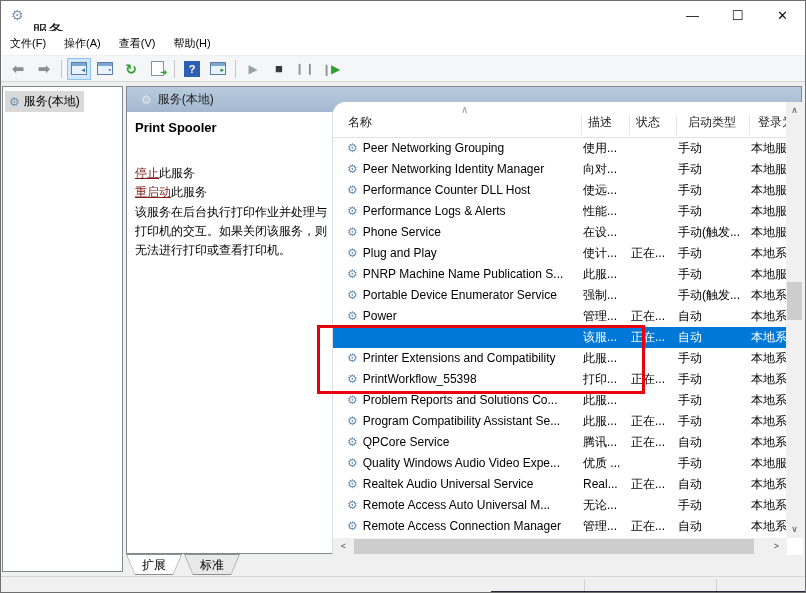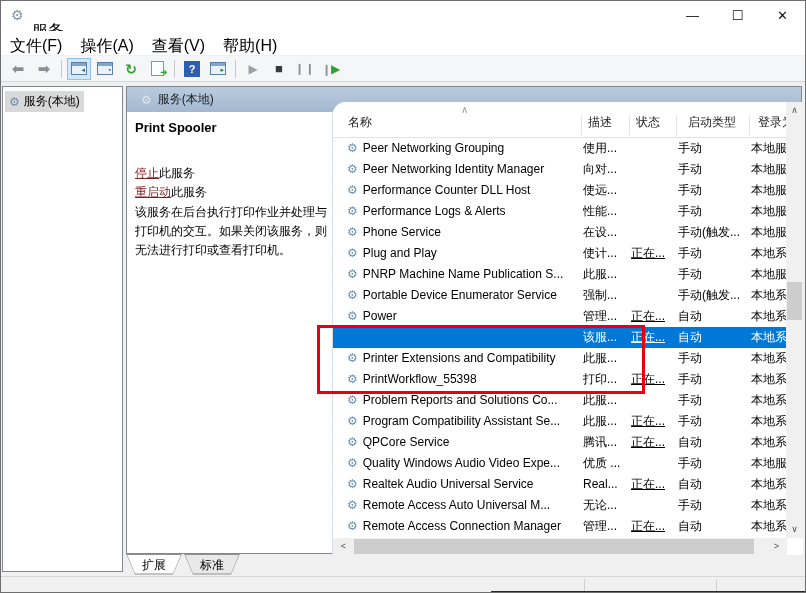--- a/index.html
+++ b/index.html
@@ -9,21 +9,21 @@
     border:1px solid #6e6e6e; overflow:hidden; font-size:12px; color:#000;
   }
   
   .titlebar { position:absolute; left:0; top:0; width:100%; height:30px; background:#ffffff; }
   .title-icon { position:absolute; left:10px; top:6px; font-size:14px; color:#7d95ad; }
   .title-text { position:absolute; left:31px; top:20px; font-size:16px; }
   .winbtn { position:absolute; top:0; width:45px; height:30px; text-align:center; line-height:30px; font-size:13px; color:#111; cursor:default; }
   .btn-min { right:90px; } .btn-max { right:45px; } .btn-close { right:0; }
   
   .menubar { position:absolute; left:0; top:30px; width:100%; height:25px; background:#ffffff; border-bottom:1px solid #f0f0f0; }
-  .menu-item { display:inline-block; padding:5px 9px 4px 9px; font-size:16px; }
+  .menu-item { display:inline-block; padding:5px 9px 4px 9px; font-size:11px; }
   
   .toolbar { position:absolute; left:0; top:55px; width:100%; height:26px; background:#f5f6f7; border-bottom:1px solid #d7d7d7; display:flex; align-items:center; padding-left:4px; }
   .tbtn { width:24px; height:22px; display:inline-flex; align-items:center; justify-content:center; margin:0 1px; border:1px solid transparent; }
   .tbtn.active { background:#cfe8ff; border:1px solid #8fc2ee; }
   .tsep { width:1px; height:18px; background:#c6c6c6; margin:0 4px; }
   .winicon { position:relative; width:16px; height:13px; border:1px solid #5b7fa6; background:#eaf3fb; }
   .winicon::before { content:""; position:absolute; left:0; top:0; width:100%; height:3px; background:#7da7cf; }
   .winicon .glyph { position:absolute; right:1px; bottom:0; font-size:7px; line-height:8px; color:#2d8a2d; }
   .winicon .glyph.blue { color:#2d6da8; }
   .arrow-ico { font-size:15px; color:#8a8f96; font-weight:bold; line-height:1; }
@@ -60,38 +60,38 @@
   .lheader { position:absolute; left:0; top:0; width:100%; height:36px; background:#fff; border-bottom:1px solid #e2e2e2; }
   .hcell { position:absolute; bottom:6px; font-size:12px; color:#1c1c1c;text-align:right; }
   .hsep { position:absolute; bottom:2px; width:1px; height:20px; background:#e4e4e4; }
   .sort-caret { position:absolute; top:2px; left:128px; color:#9a9a9a; font-size:10px; }
   .rows { position:absolute; left:0; top:36px; width:454px; }
   .row { position:relative; height:21px; line-height:21px; white-space:nowrap; }
   .row .cell { position:absolute; top:0; height:21px; overflow:hidden; text-overflow:clip; }
   .cell.name { left:14px; width:236px; }
   .cell.name .gear { margin-right:5px; }
   .cell.desc { left:250px; width:46px; }
-  .cell.status { left:298px; width:45px;text-decoration:underline; }
+  .cell.status { left:298px; width:45px; }
   .cell.startup { left:345px; width:71px; }
   .cell.logon { left:418px; width:36px; }
   .row.selected { background:#0078d7; color:#fff; }
   .row.selected .gear { color:#cfe0ef; }
   
   .vscroll { position:absolute; right:0; top:0; width:17px; height:436px; background:#f0f0f0; }
   .vscroll .arr { position:absolute; left:0; width:17px; height:17px; text-align:center; line-height:17px; font-size:9px; color:#505050; }
   .vscroll .arr.up { top:0; } .vscroll .arr.down { bottom:0; }
   .vthumb { position:absolute; left:1px; top:180px; width:15px; height:38px; background:#cdcdcd; }
   .hscroll { position:absolute; left:0; bottom:0; width:454px; height:17px; background:#f0f0f0; }
   .hscroll .arr { position:absolute; top:0; width:17px; height:17px; text-align:center; line-height:17px; font-size:9px; color:#505050; }
   .hscroll .arr.left { left:2px; } .hscroll .arr.right { right:2px; }
   .hthumb { position:absolute; left:21px; top:1px; width:400px; height:15px; background:#cdcdcd; }
   
   .red-rect { position:absolute; left:316px; top:324px; width:328px; height:69px; border:3px solid #e8000d; z-index:30; pointer-events:none; }
   
-  .tabs { position:absolute; left:125px; top:553px; height:20px; display:flex;align-items:center; }
+  .tabs { position:absolute; left:125px; top:553px; height:20px; display:flex; }
   .tab { position:relative; height:21px; margin-right:2px; }
   .tab .shape { position:absolute; inset:0; clip-path:polygon(0 0,100% 0,calc(100% - 9px) 100%,9px 100%); background:#8f8f8f; }
   .tab .fill { position:absolute; inset:1px; clip-path:polygon(0 0,100% 0,calc(100% - 8px) 100%,8px 100%); background:#fff; }
   .tab.inactive .fill { background:#e9e9e9; }
   .tab .lbl { position:relative; display:block; padding:3px 16px 0 16px; font-size:12px; }
   
   .statusbar { position:absolute; left:0; top:575px; width:100%; height:17px; background:#f0f0f0; border-top:1px solid #d7d7d7; }
   .ssep { position:absolute; top:2px; width:1px; height:13px; background:#d0d0d0; }
   .dark-strip { position:absolute; left:490px; top:590px; width:316px; height:3px; background:#20293a; }
 </style>

